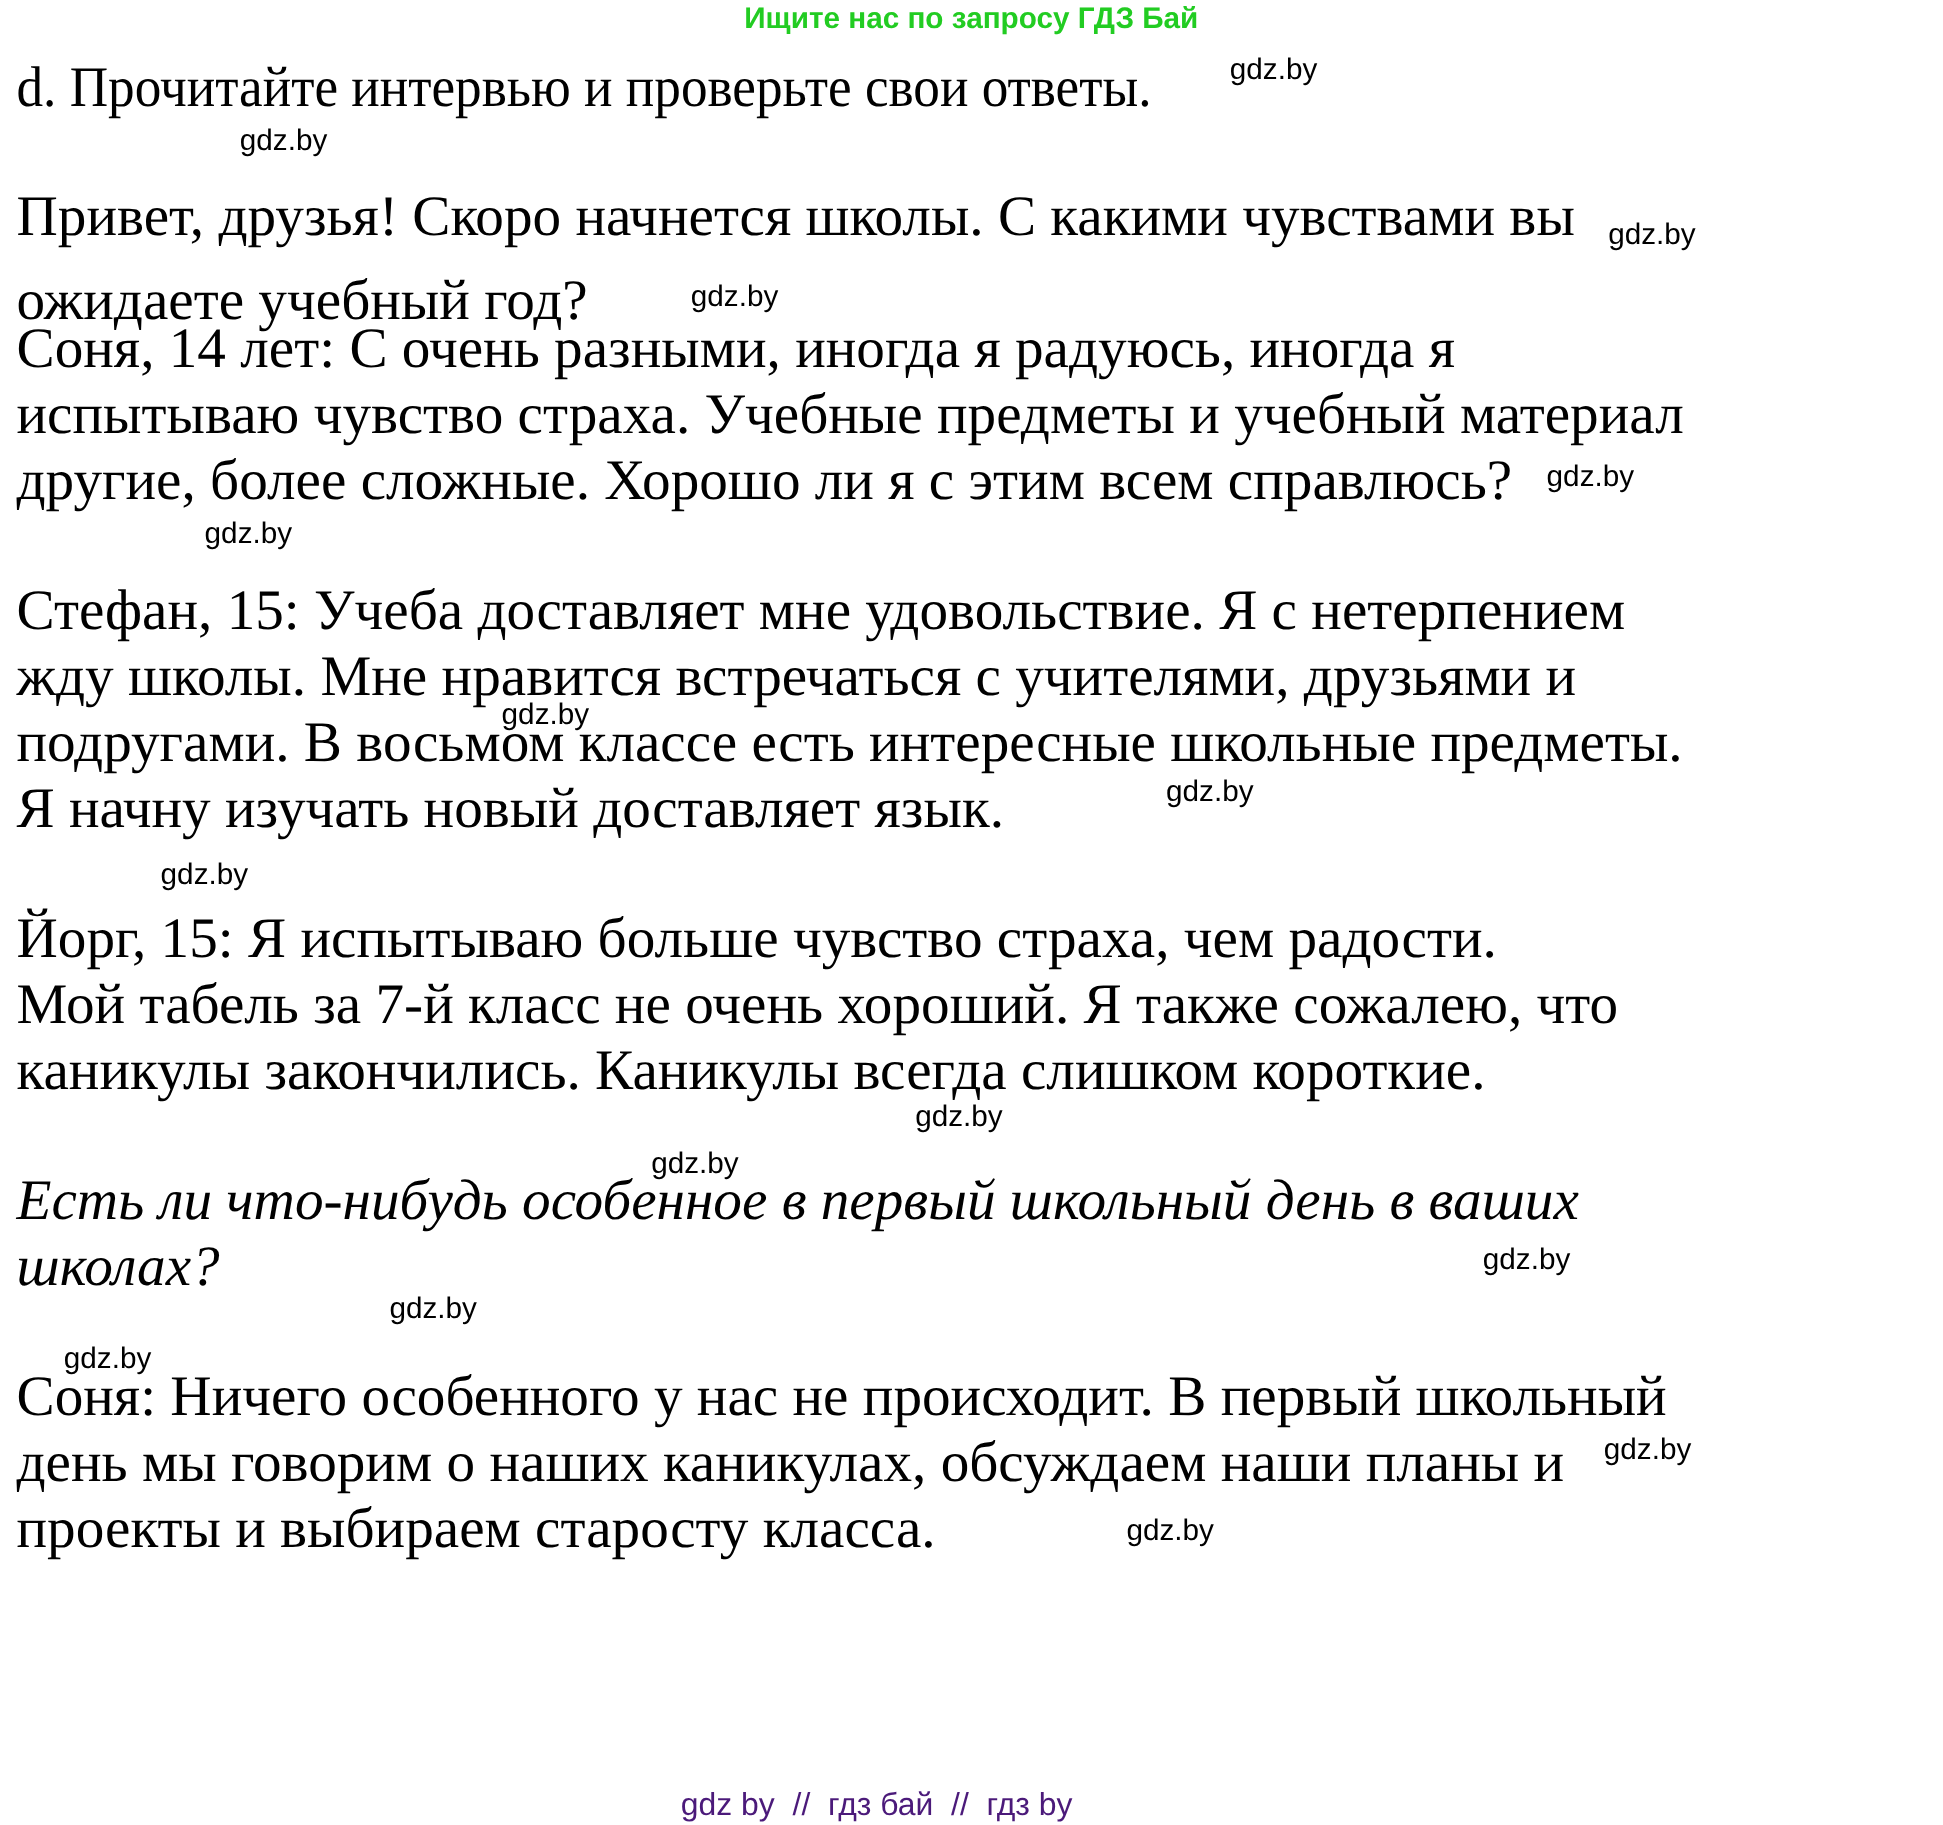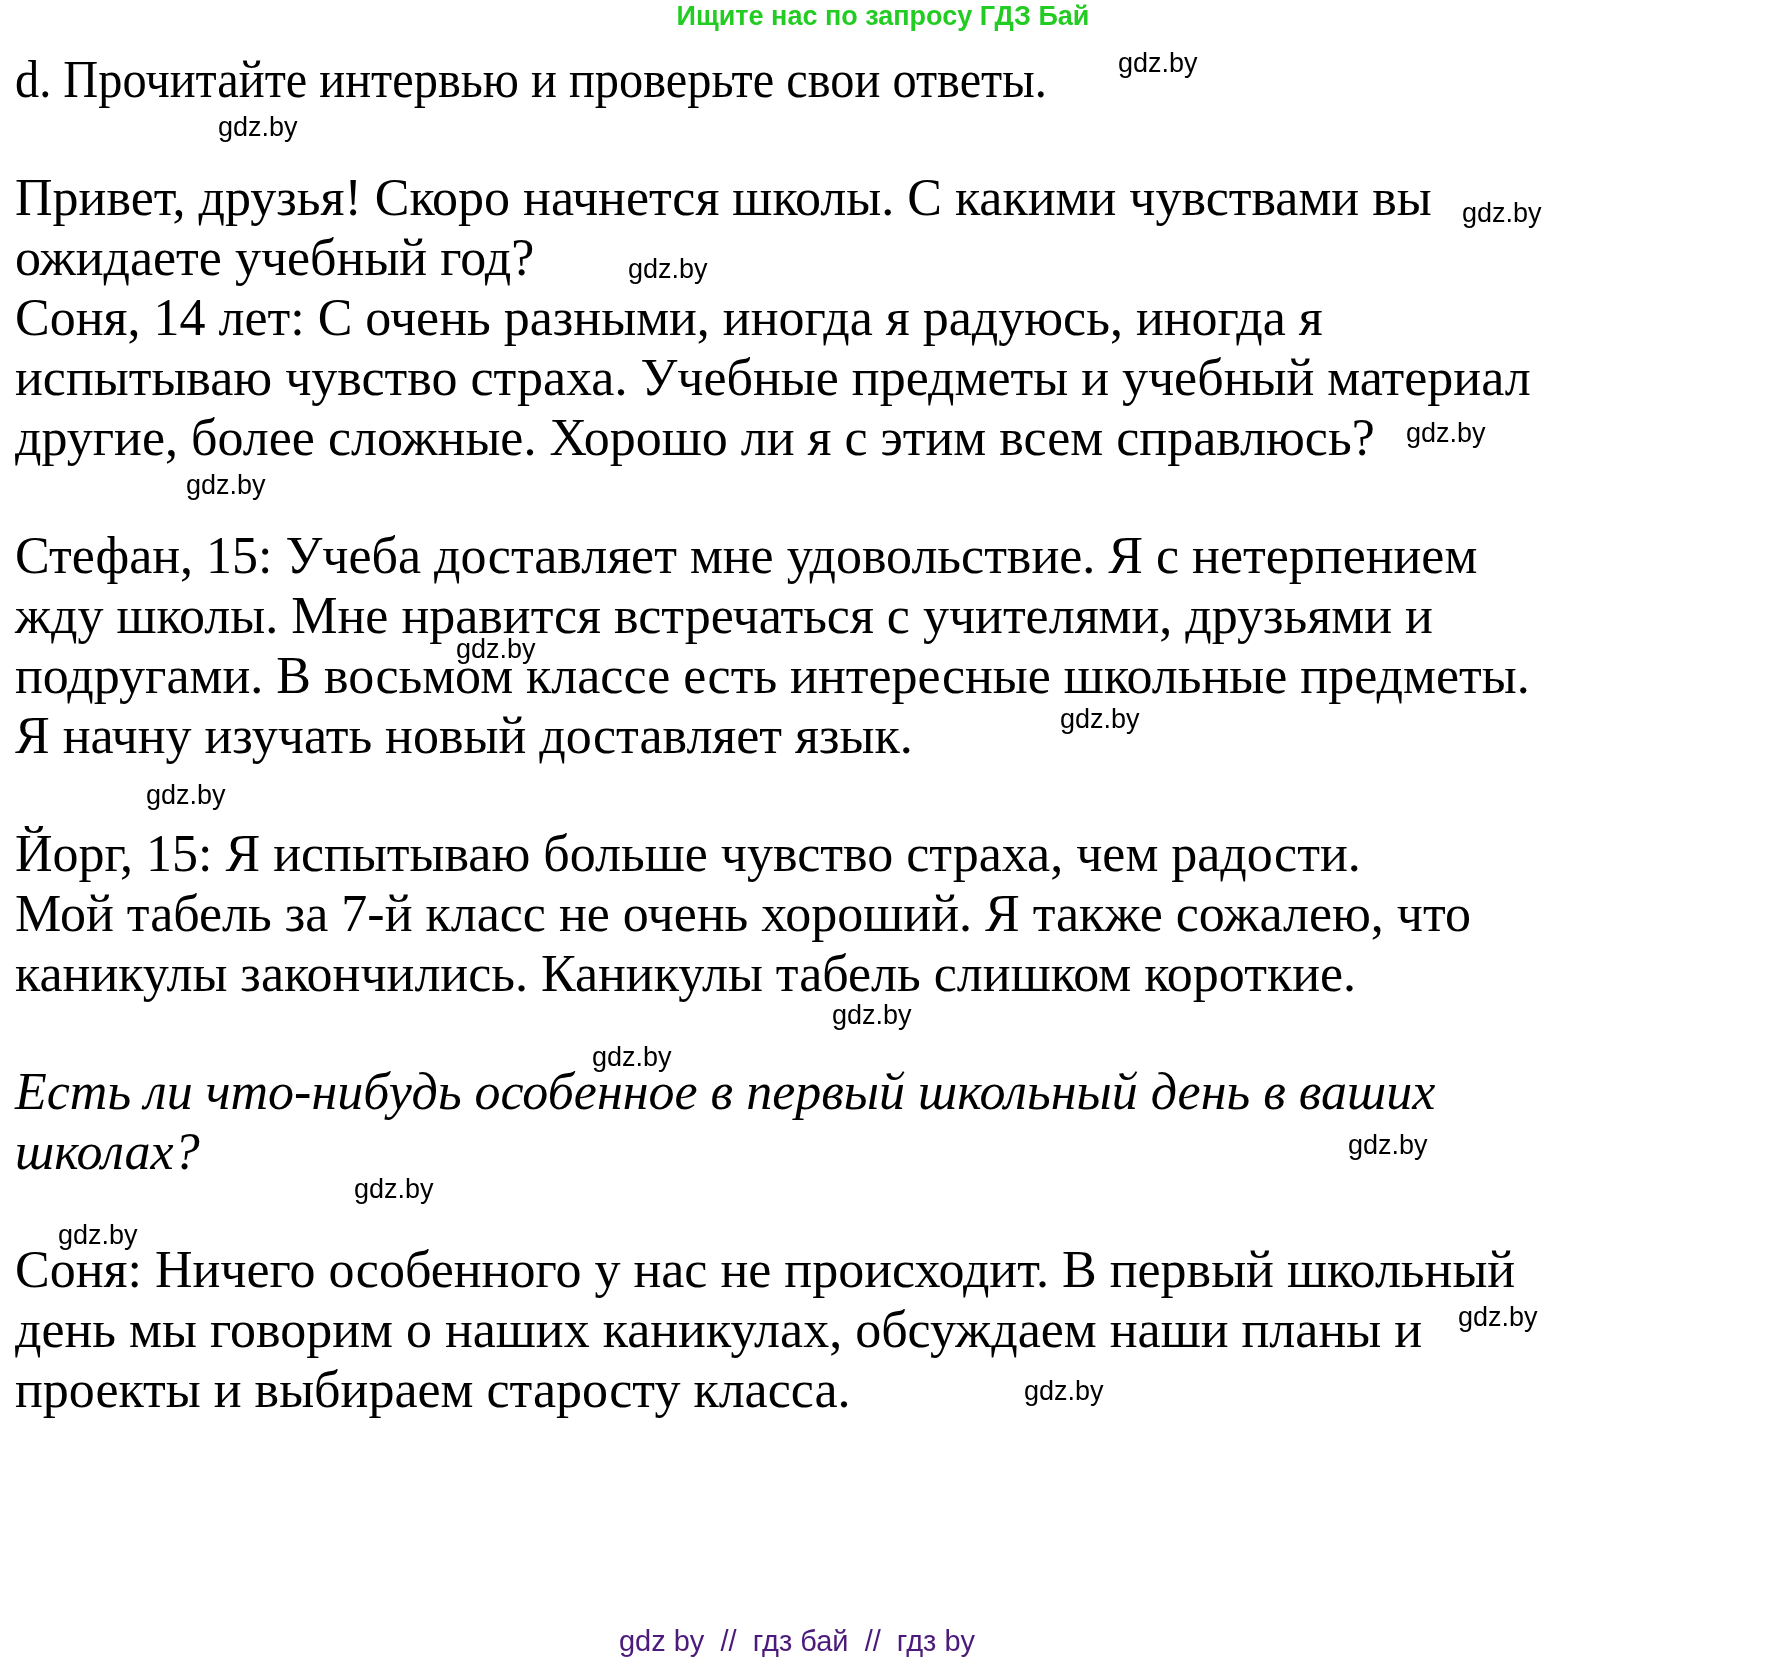--- a/index.html
+++ b/index.html
@@ -58,33 +58,33 @@
     }
   </style>
 </head>
 <body>
 
 <div class="header-banner">Ищите нас по запросу ГДЗ Бай</div>
 
 <div class="line" style="top:50px; transform:scaleX(0.93);">d. Прочитайте интервью и проверьте свои ответы.</div>
 
 <div class="line" style="top:168px;">Привет, друзья! Скоро начнется школы. С какими чувствами вы</div>
-<div class="line" style="top:228px;">ожидаете учебный год?</div>
+<div class="line" style="top:244px;">ожидаете учебный год?</div>
 <div class="line" style="top:288px;">Соня, 14 лет: С очень разными, иногда я радуюсь, иногда я</div>
 <div class="line" style="top:348px;">испытываю чувство страха. Учебные предметы и учебный материал</div>
 <div class="line" style="top:408px;">другие, более сложные. Хорошо ли я с этим всем справлюсь?</div>
 
 <div class="line" style="top:526px;">Стефан, 15: Учеба доставляет мне удовольствие. Я с нетерпением</div>
 <div class="line" style="top:586px;">жду школы. Мне нравится встречаться с учителями, друзьями и</div>
 <div class="line" style="top:646px;">подругами. В восьмом классе есть интересные школьные предметы.</div>
 <div class="line" style="top:706px;">Я начну изучать новый доставляет язык.</div>
 
 <div class="line" style="top:824px;">Йорг, 15: Я испытываю больше чувство страха, чем радости.</div>
 <div class="line" style="top:884px;">Мой табель за 7-й класс не очень хороший. Я также сожалею, что</div>
-<div class="line" style="top:944px;">каникулы закончились. Каникулы табель слишком короткие.</div>
+<div class="line" style="top:944px;">каникулы закончились. Каникулы всегда слишком короткие.</div>
 
 <div class="line italic" style="top:1062px;">Есть ли что-нибудь особенное в первый школьный день в ваших</div>
 <div class="line italic" style="top:1122px;">школах?</div>
 
 <div class="line" style="top:1240px;">Соня: Ничего особенного у нас не происходит. В первый школьный</div>
 <div class="line" style="top:1300px;">день мы говорим о наших каникулах, обсуждаем наши планы и</div>
 <div class="line" style="top:1360px;">проекты и выбираем старосту класса.</div>
 
 <div class="wm" style="left:1118px; top:48px;">gdz.by</div>
 <div class="wm" style="left:218px; top:112px;">gdz.by</div>

